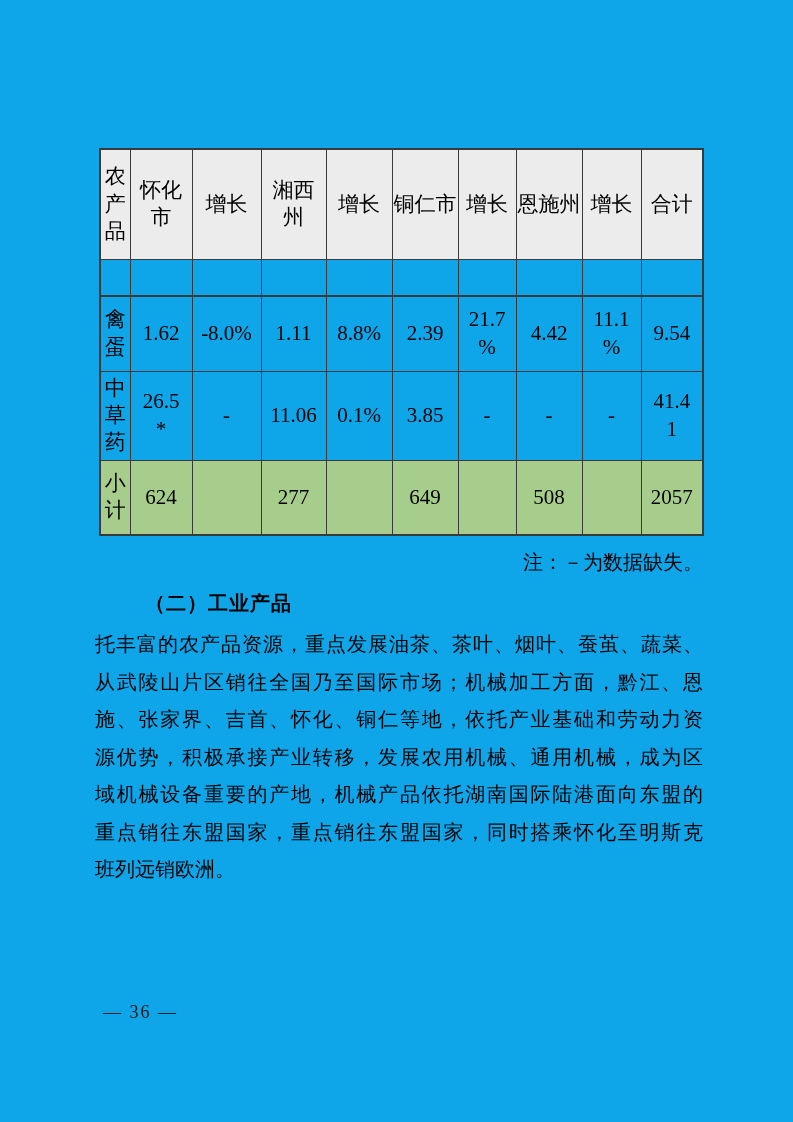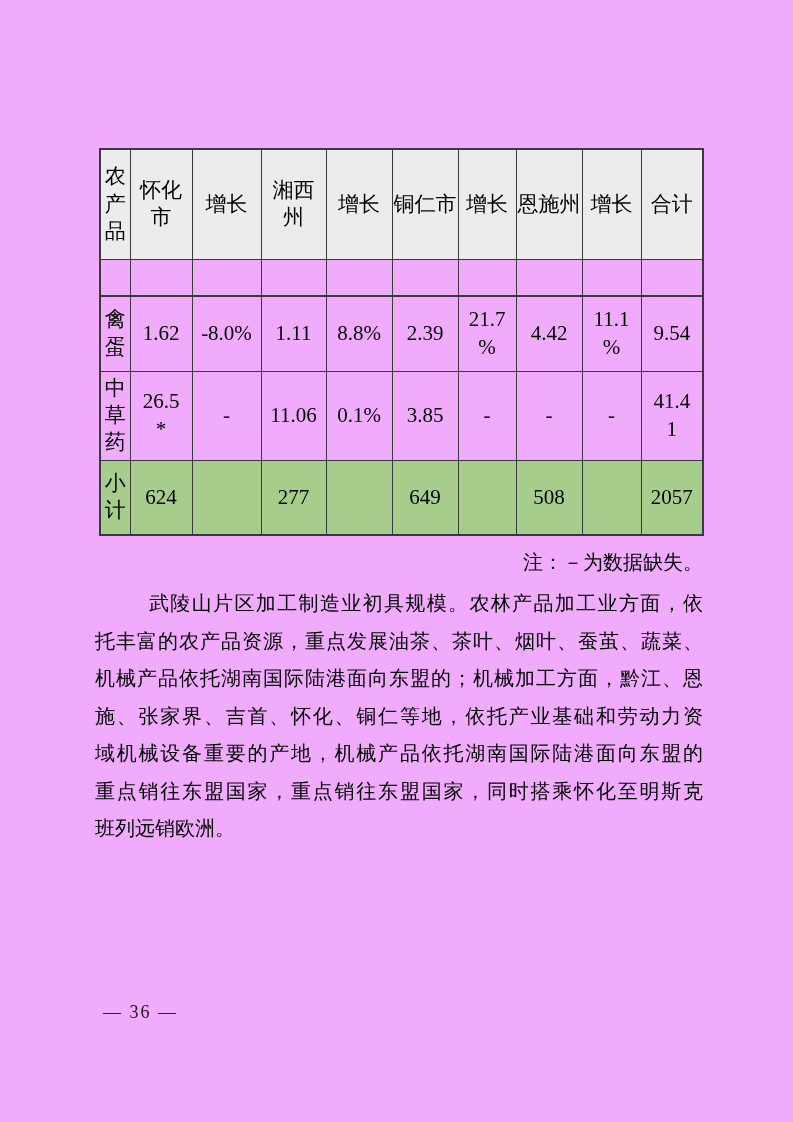--- a/index.html
+++ b/index.html
@@ -1,21 +1,21 @@
 <!DOCTYPE html>
 <html><head>
 <meta charset="utf-8">
 <style>
   * { box-sizing: border-box; }
   html, body { margin: 0; padding: 0; background: #ffffff; }
   .page {
     position: relative;
     width: 793px;
     height: 1122px;
-    background: #f0abfc;
+    background: #0ea5e9;
     font-family: "Liberation Serif", "DejaVu Serif", serif;
     color: #000000;
     overflow: hidden;
   }
   .content {
     position: absolute;
     left: 95px;
     top: 148px;
     width: 608px;
   }
@@ -172,26 +172,27 @@
           <td></td>
           <td>508</td>
           <td></td>
           <td>2057</td>
         </tr>
       </tbody>
     </table>
 
     <p class="note">注：－为数据缺失。</p>
 
+    <h3 class="section-heading">（二）工业产品</h3>
 
     <div class="paragraph">
-      <div class="line first">武陵山片区加工制造业初具规模。农林产品加工业方面，依</div>
       <div class="line">托丰富的农产品资源，重点发展油茶、茶叶、烟叶、蚕茧、蔬菜、</div>
-      <div class="line">机械产品依托湖南国际陆港面向东盟的；机械加工方面，黔江、恩</div>
+      <div class="line">从武陵山片区销往全国乃至国际市场；机械加工方面，黔江、恩</div>
       <div class="line">施、张家界、吉首、怀化、铜仁等地，依托产业基础和劳动力资</div>
+      <div class="line">源优势，积极承接产业转移，发展农用机械、通用机械，成为区</div>
       <div class="line">域机械设备重要的产地，机械产品依托湖南国际陆港面向东盟的</div>
       <div class="line">重点销往东盟国家，重点销往东盟国家，同时搭乘怀化至明斯克</div>
       <div class="line last">班列远销欧洲。</div>
     </div>
 
   </div>
 
   <div class="page-number">— 36 —</div>
 </div>
 

